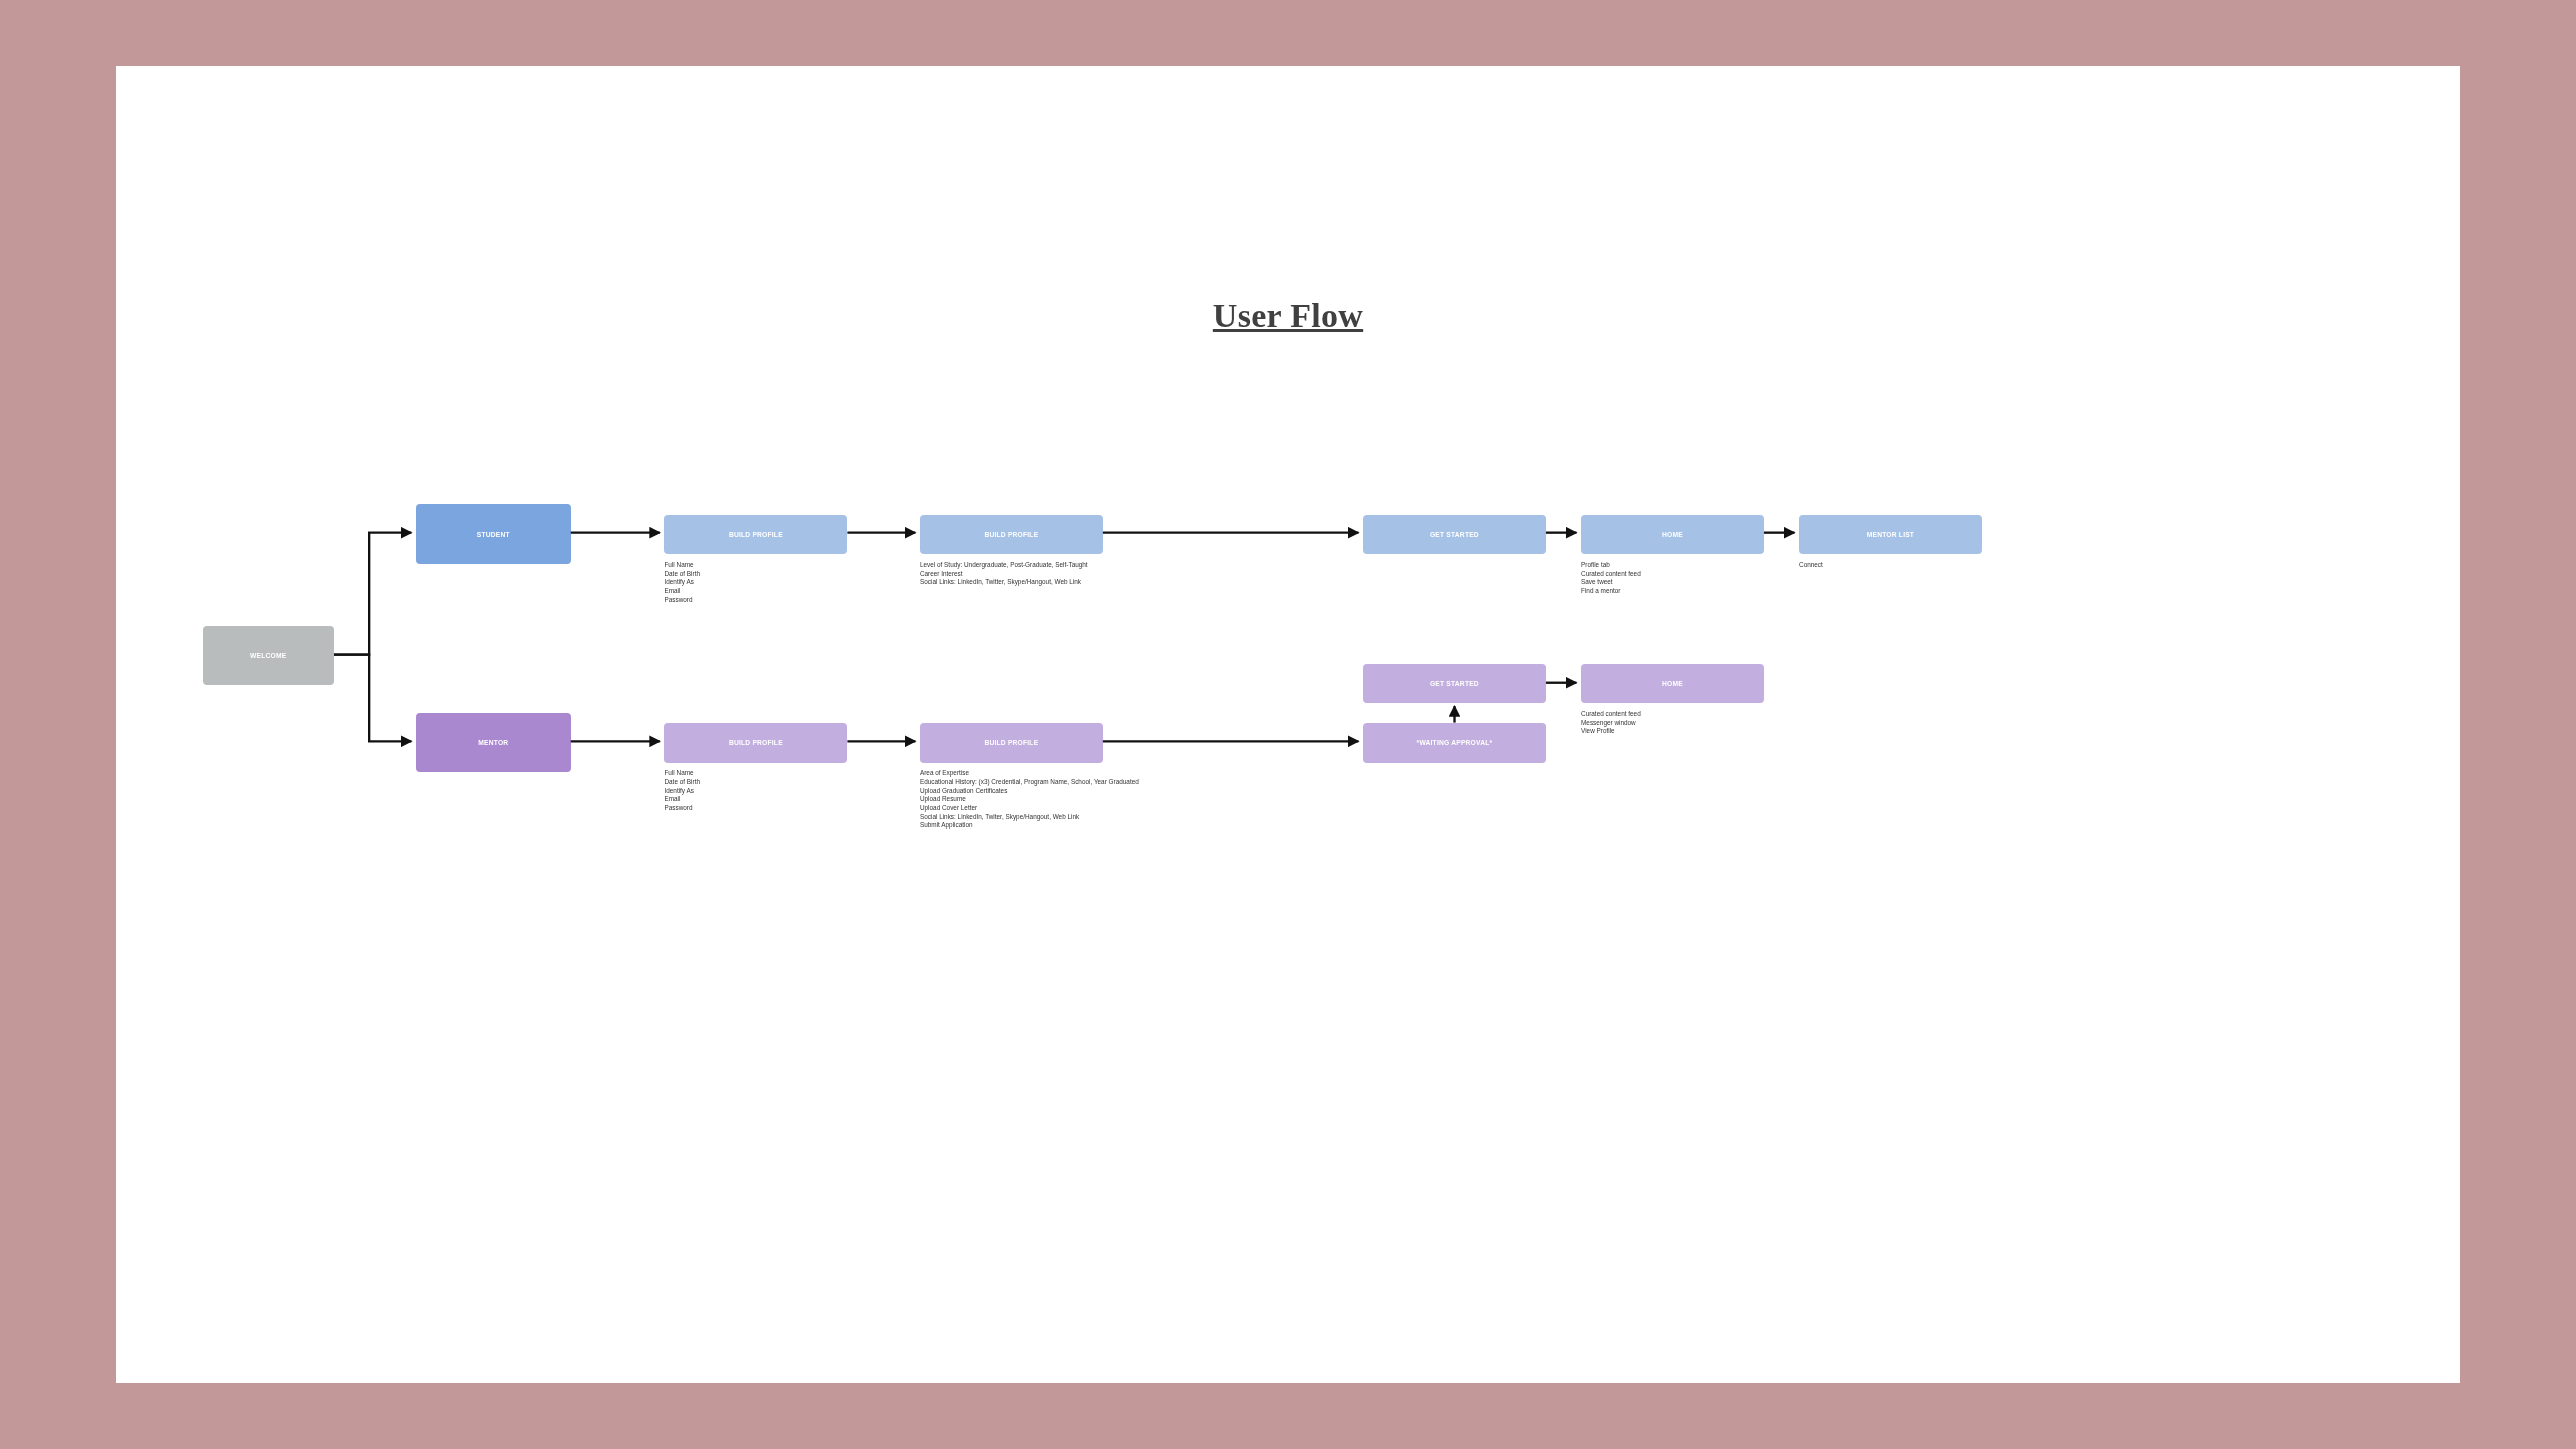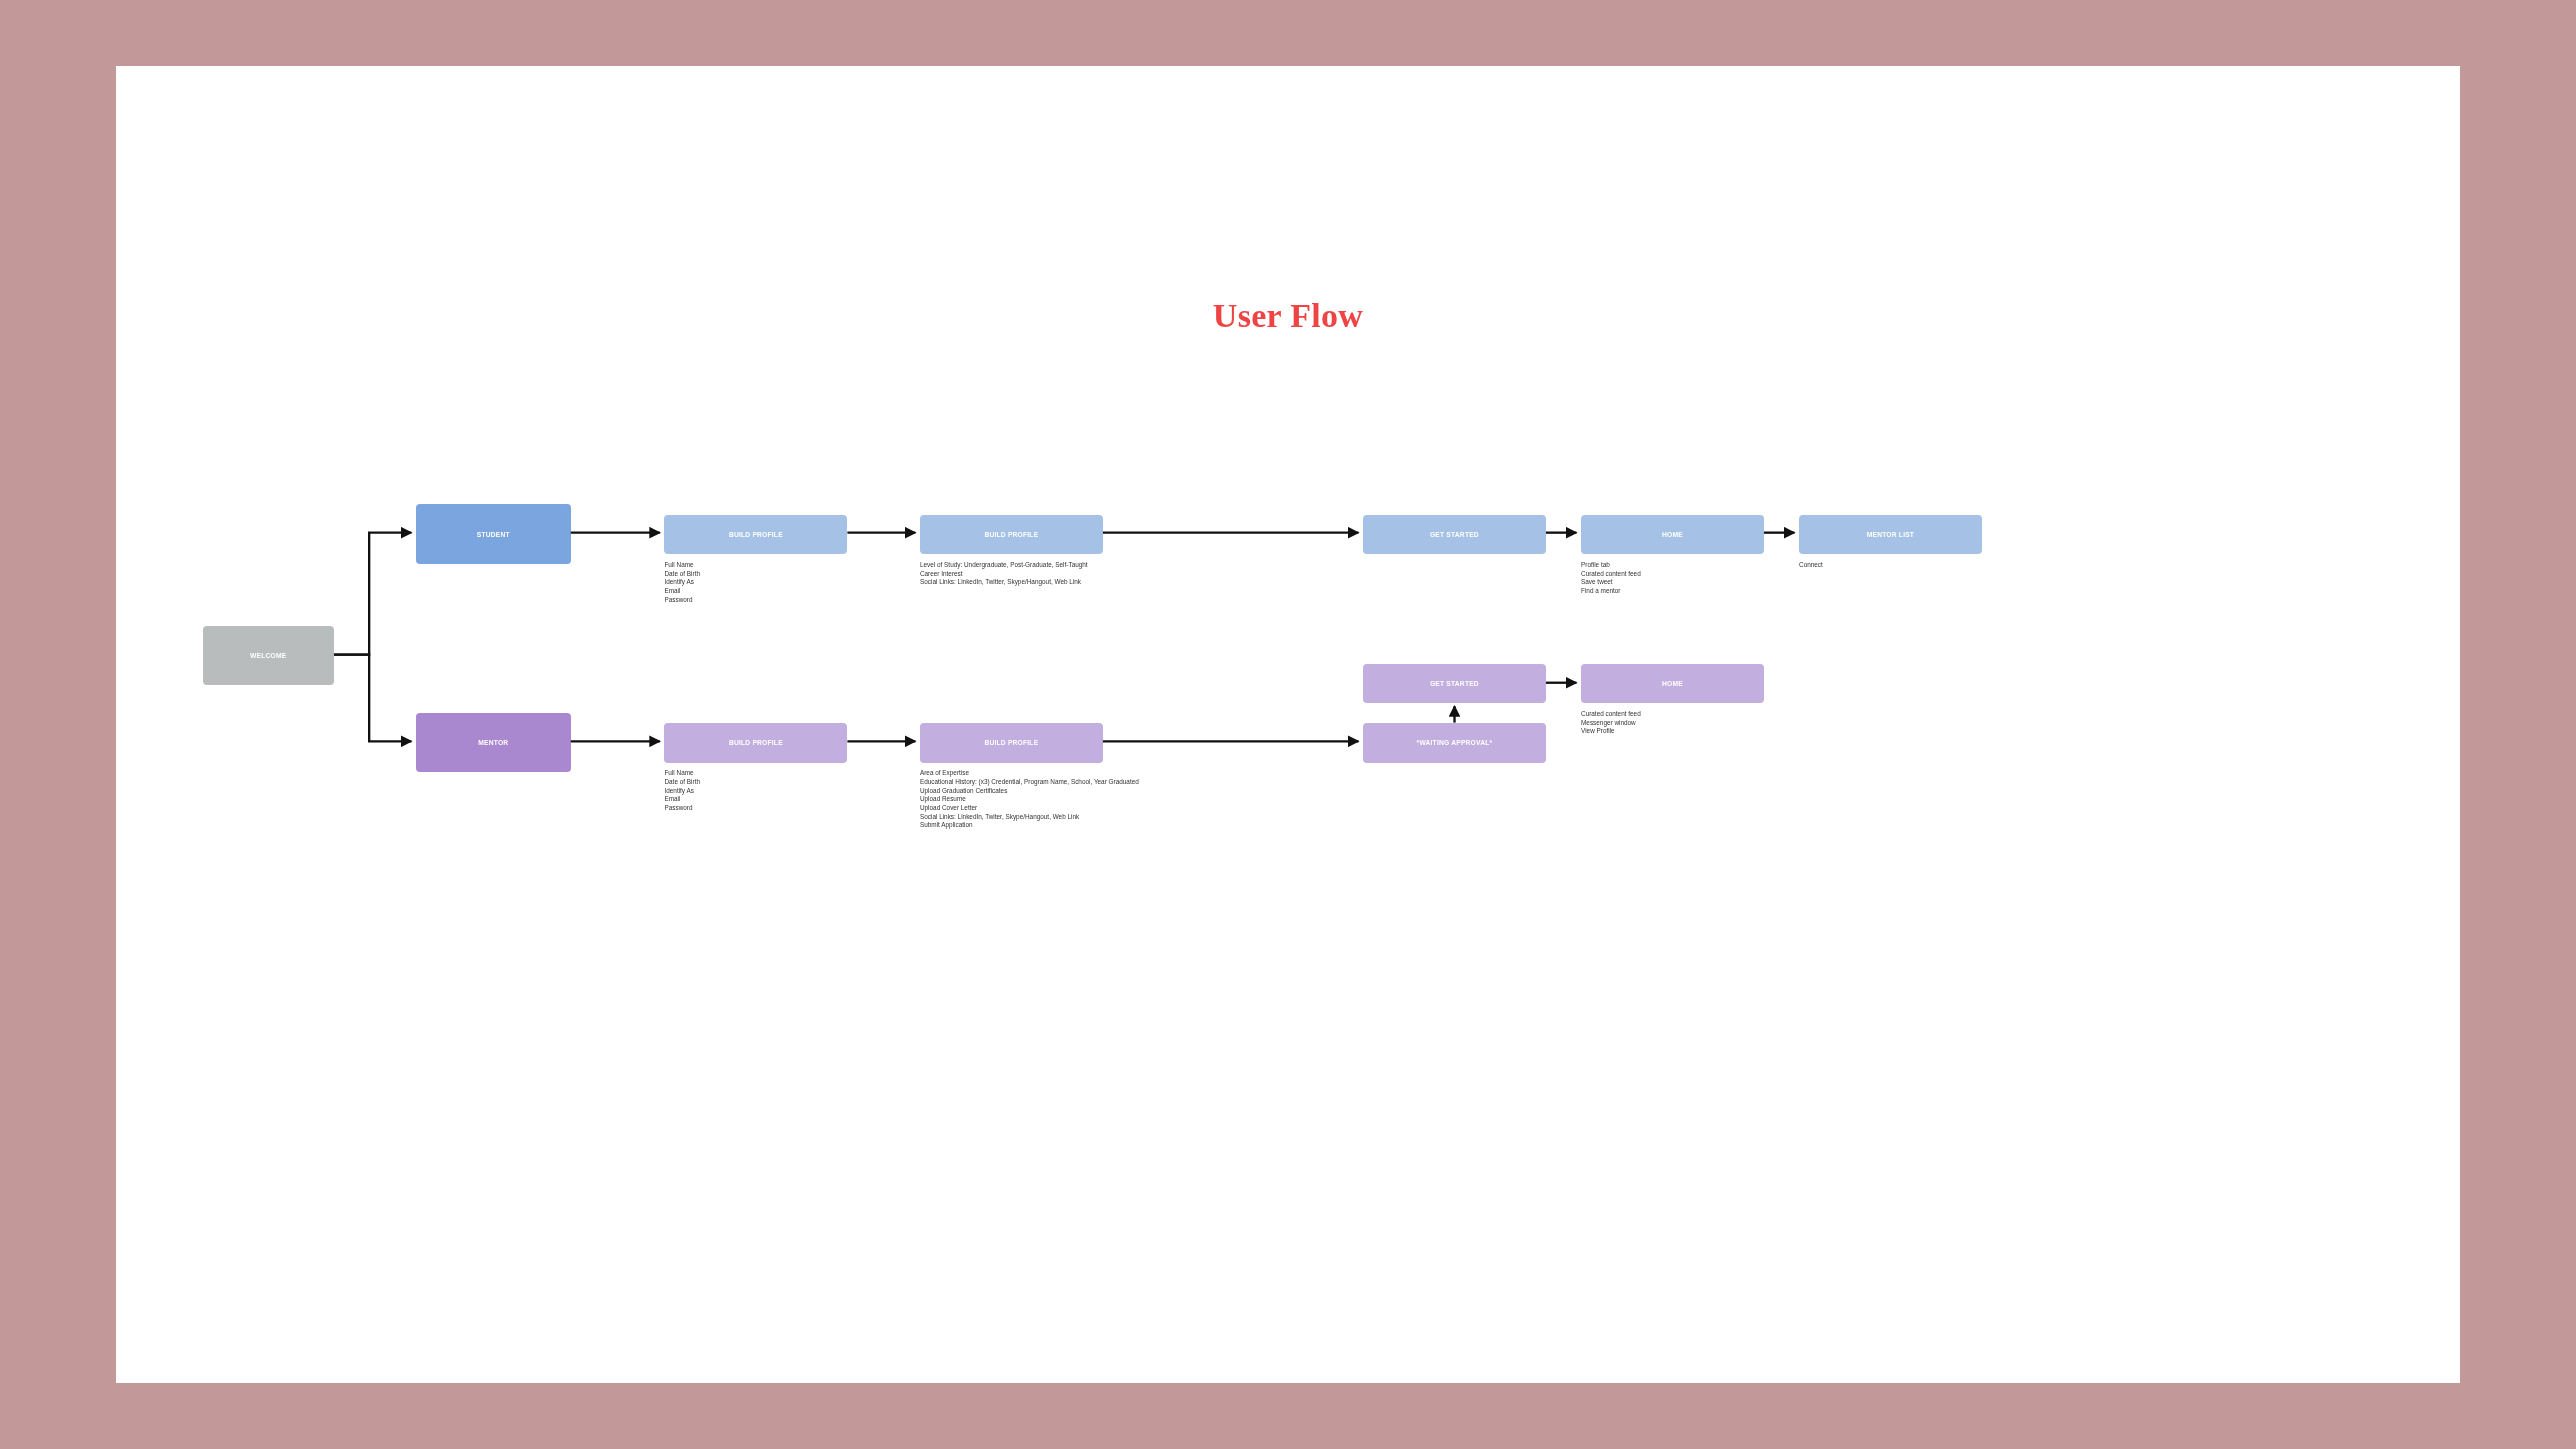--- a/index.html
+++ b/index.html
@@ -16,23 +16,24 @@
     position:relative;
     box-sizing:border-box;
   }
   .title{
     position:absolute;
     left:50%;top:19%;
     transform:translate(-50%,-50%);
     font-family:"Comic Sans MS","Chalkboard SE","Bradley Hand",cursive;
     font-weight:900;
     font-size:clamp(13.4px,3.3vw,34px);
-    color:#ef4444;
+    color:#404040;
     letter-spacing:0.3px;
     white-space:nowrap;
+    text-decoration:underline;
   }
   .node{
     position:absolute;
     box-sizing:border-box;
     border-radius:4px;
     font-weight:700;
     font-size:clamp(4px,0.62vw,6.7px);
     display:flex;align-items:center;justify-content:center;
     text-align:center;
     color:#fff;

